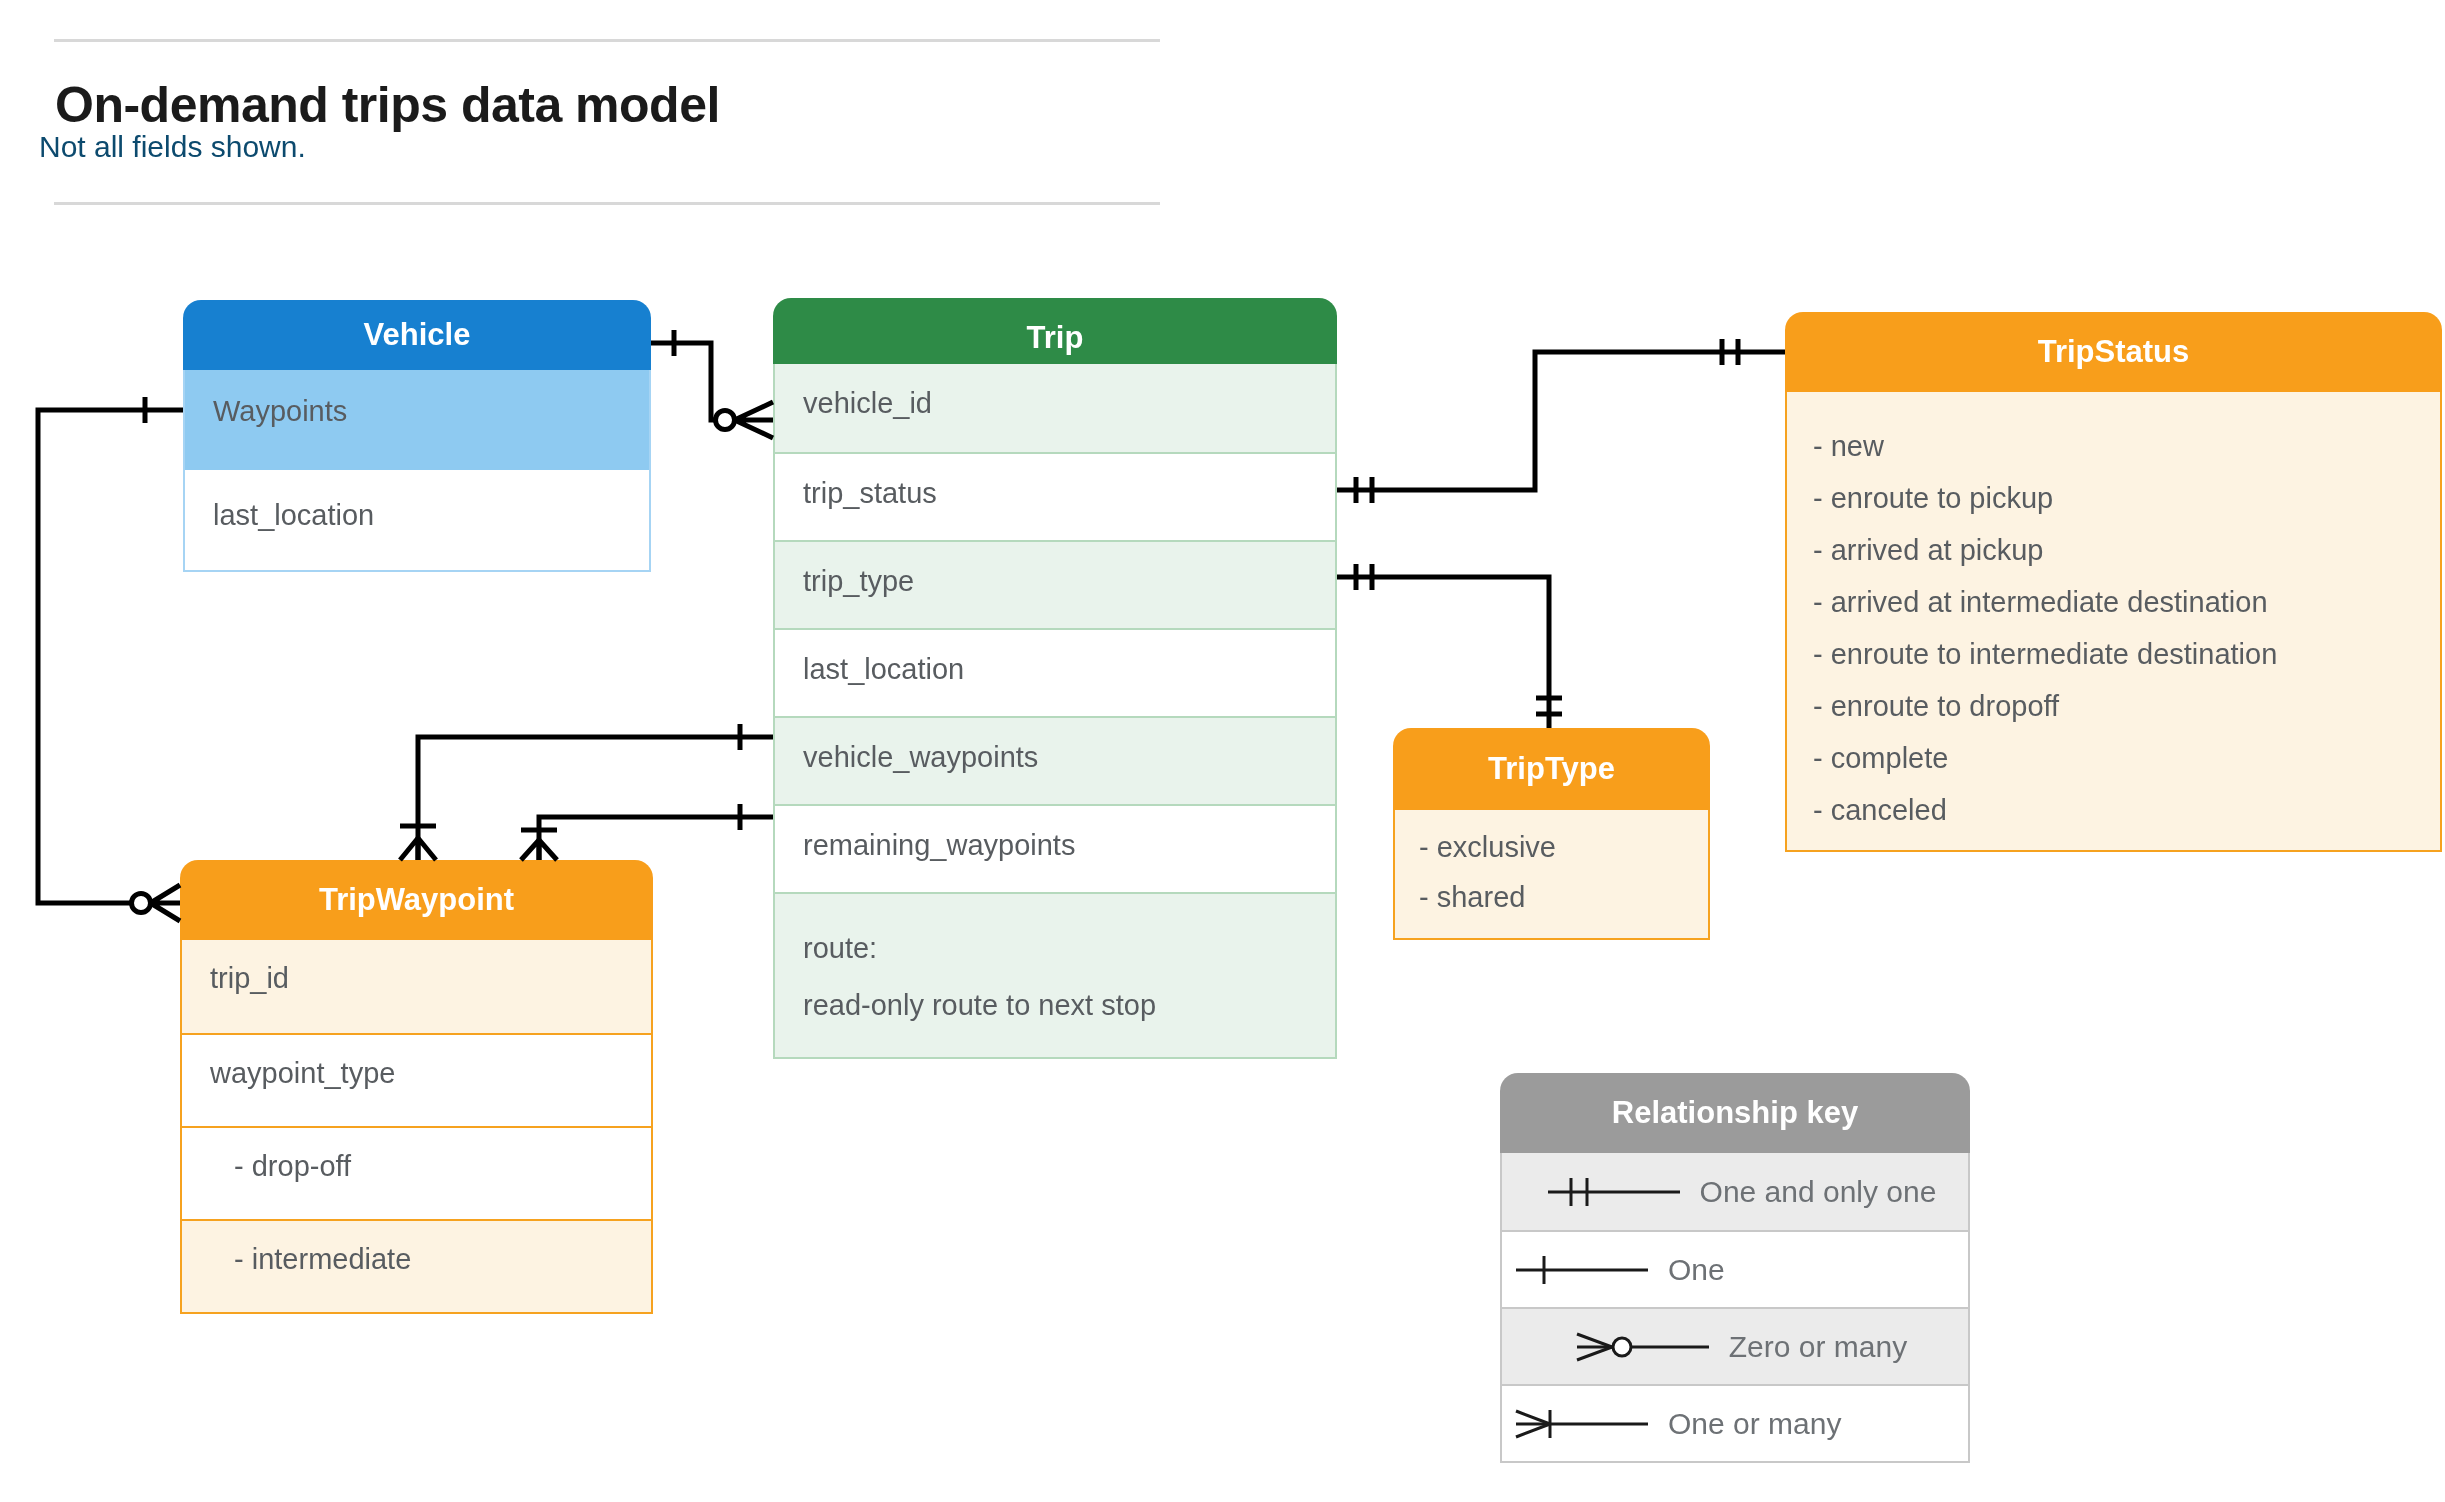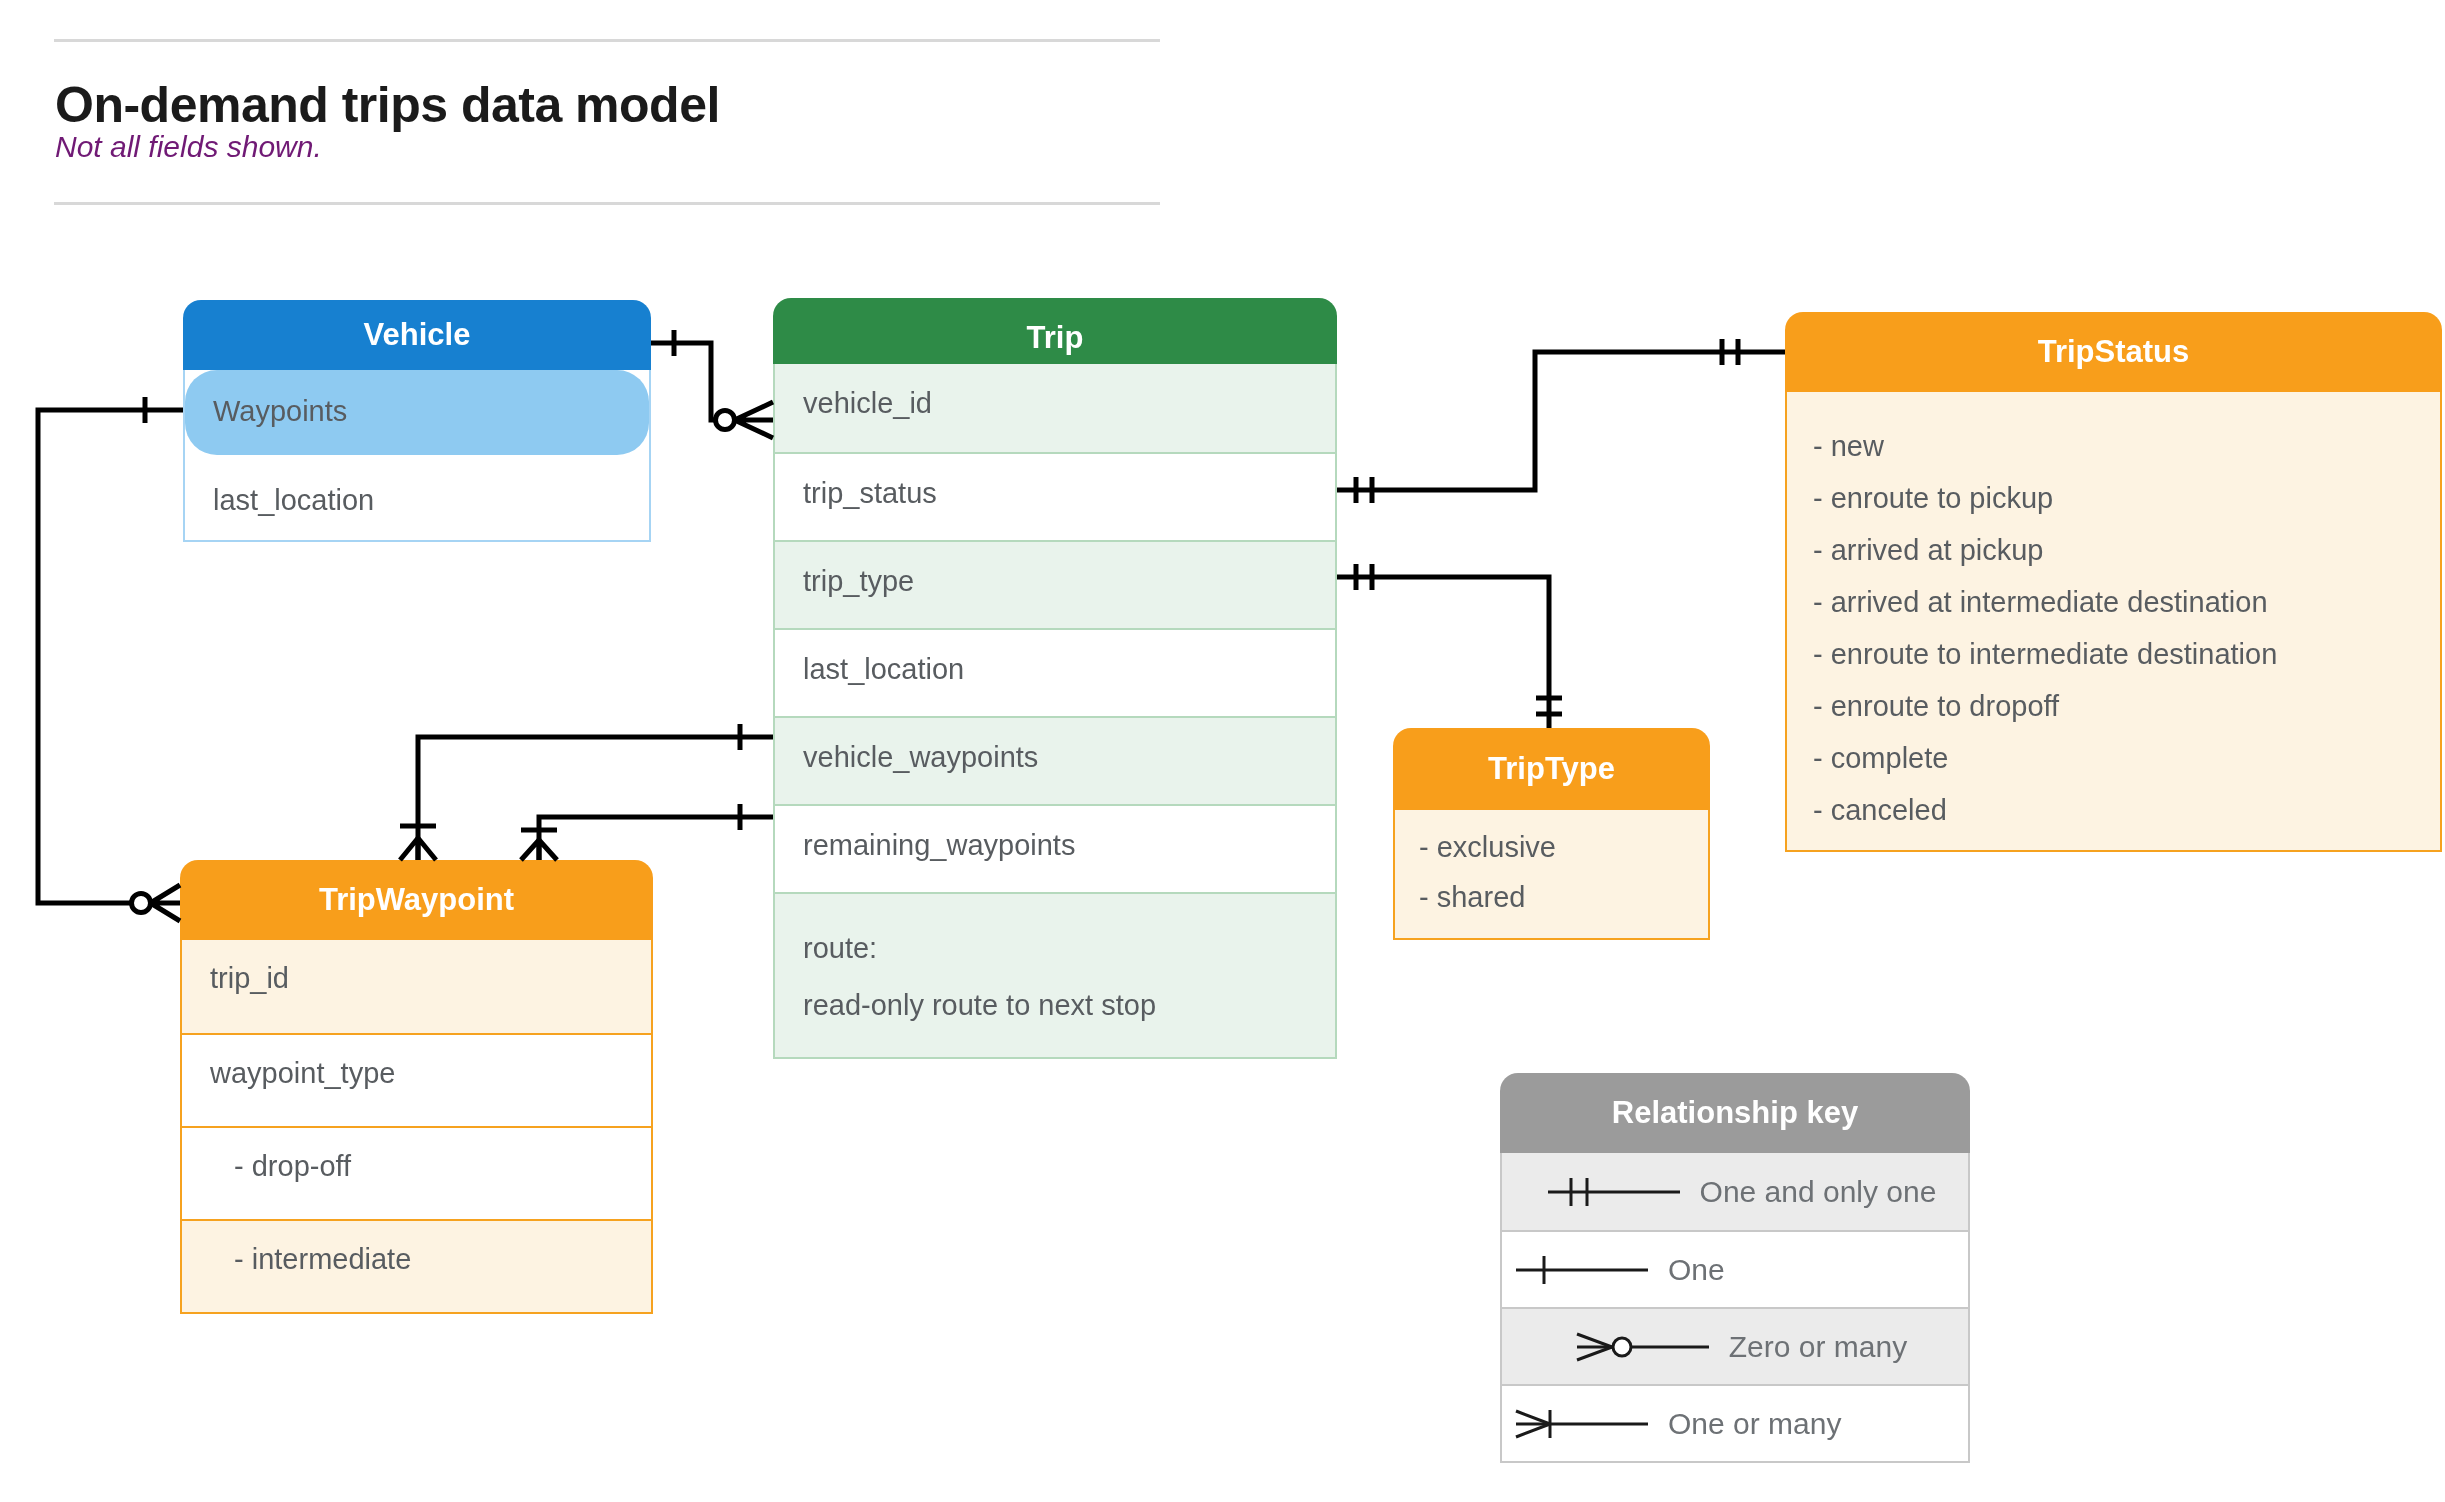--- a/index.html
+++ b/index.html
@@ -3,35 +3,35 @@
 <meta charset="utf-8">
 <style>
   html,body{margin:0;padding:0;}
   body{
     width:2445px;height:1502px;position:relative;background:#ffffff;
     font-family:"Liberation Sans","DejaVu Sans",sans-serif;overflow:hidden;
   }
   *{box-sizing:border-box;}
   .rule{position:absolute;height:3px;background:#d8d8d8;}
   #page-title{position:absolute;left:55px;top:76px;font-size:50px;font-weight:700;color:#1b1b1b;letter-spacing:-0.5px;}
-  #page-subtitle{position:absolute;left:55px;top:130px;font-size:30px;color:#701a75;font-style:italic;}
+  #page-subtitle{position:absolute;left:39px;top:130px;font-size:30px;color:#0c4a6e;}
 
   .entity{position:absolute;}
   .entity .hdr{
     width:100%;color:#fff;font-weight:700;font-size:31px;text-align:center;
     border-radius:18px 18px 0 0;
   }
   .entity .row{font-size:29px;color:#585c60;padding-left:28px;white-space:nowrap;}
   .indent{padding-left:52px !important;}
 
   
   #vehicle{left:183px;top:300px;width:468px;}
   #vehicle .hdr{height:70px;line-height:70px;background:#1780d0;}
   #vehicle .body{border:2px solid #a6d4f4;border-top:none;}
-  #vehicle .row{height:85px;line-height:83px;border-radius:32px;}
+  #vehicle .row{height:100px;line-height:83px;}
   .row-blue{background:#8ecaf1;}
   #vehicle .row-white{background:#fff;border-top:4px solid #ffffff;}
 
   
   #trip{left:773px;top:298px;width:564px;}
   #trip .hdr{height:66px;line-height:79px;background:#2e8b47;}
   #trip .body{border:2px solid #b5d9bd;border-top:none;}
   #trip .row{height:88px;line-height:78px;}
   #trip .row + .row{border-top:2px solid #b5d9bd;}
   .row-green{background:#e9f3ec;}

